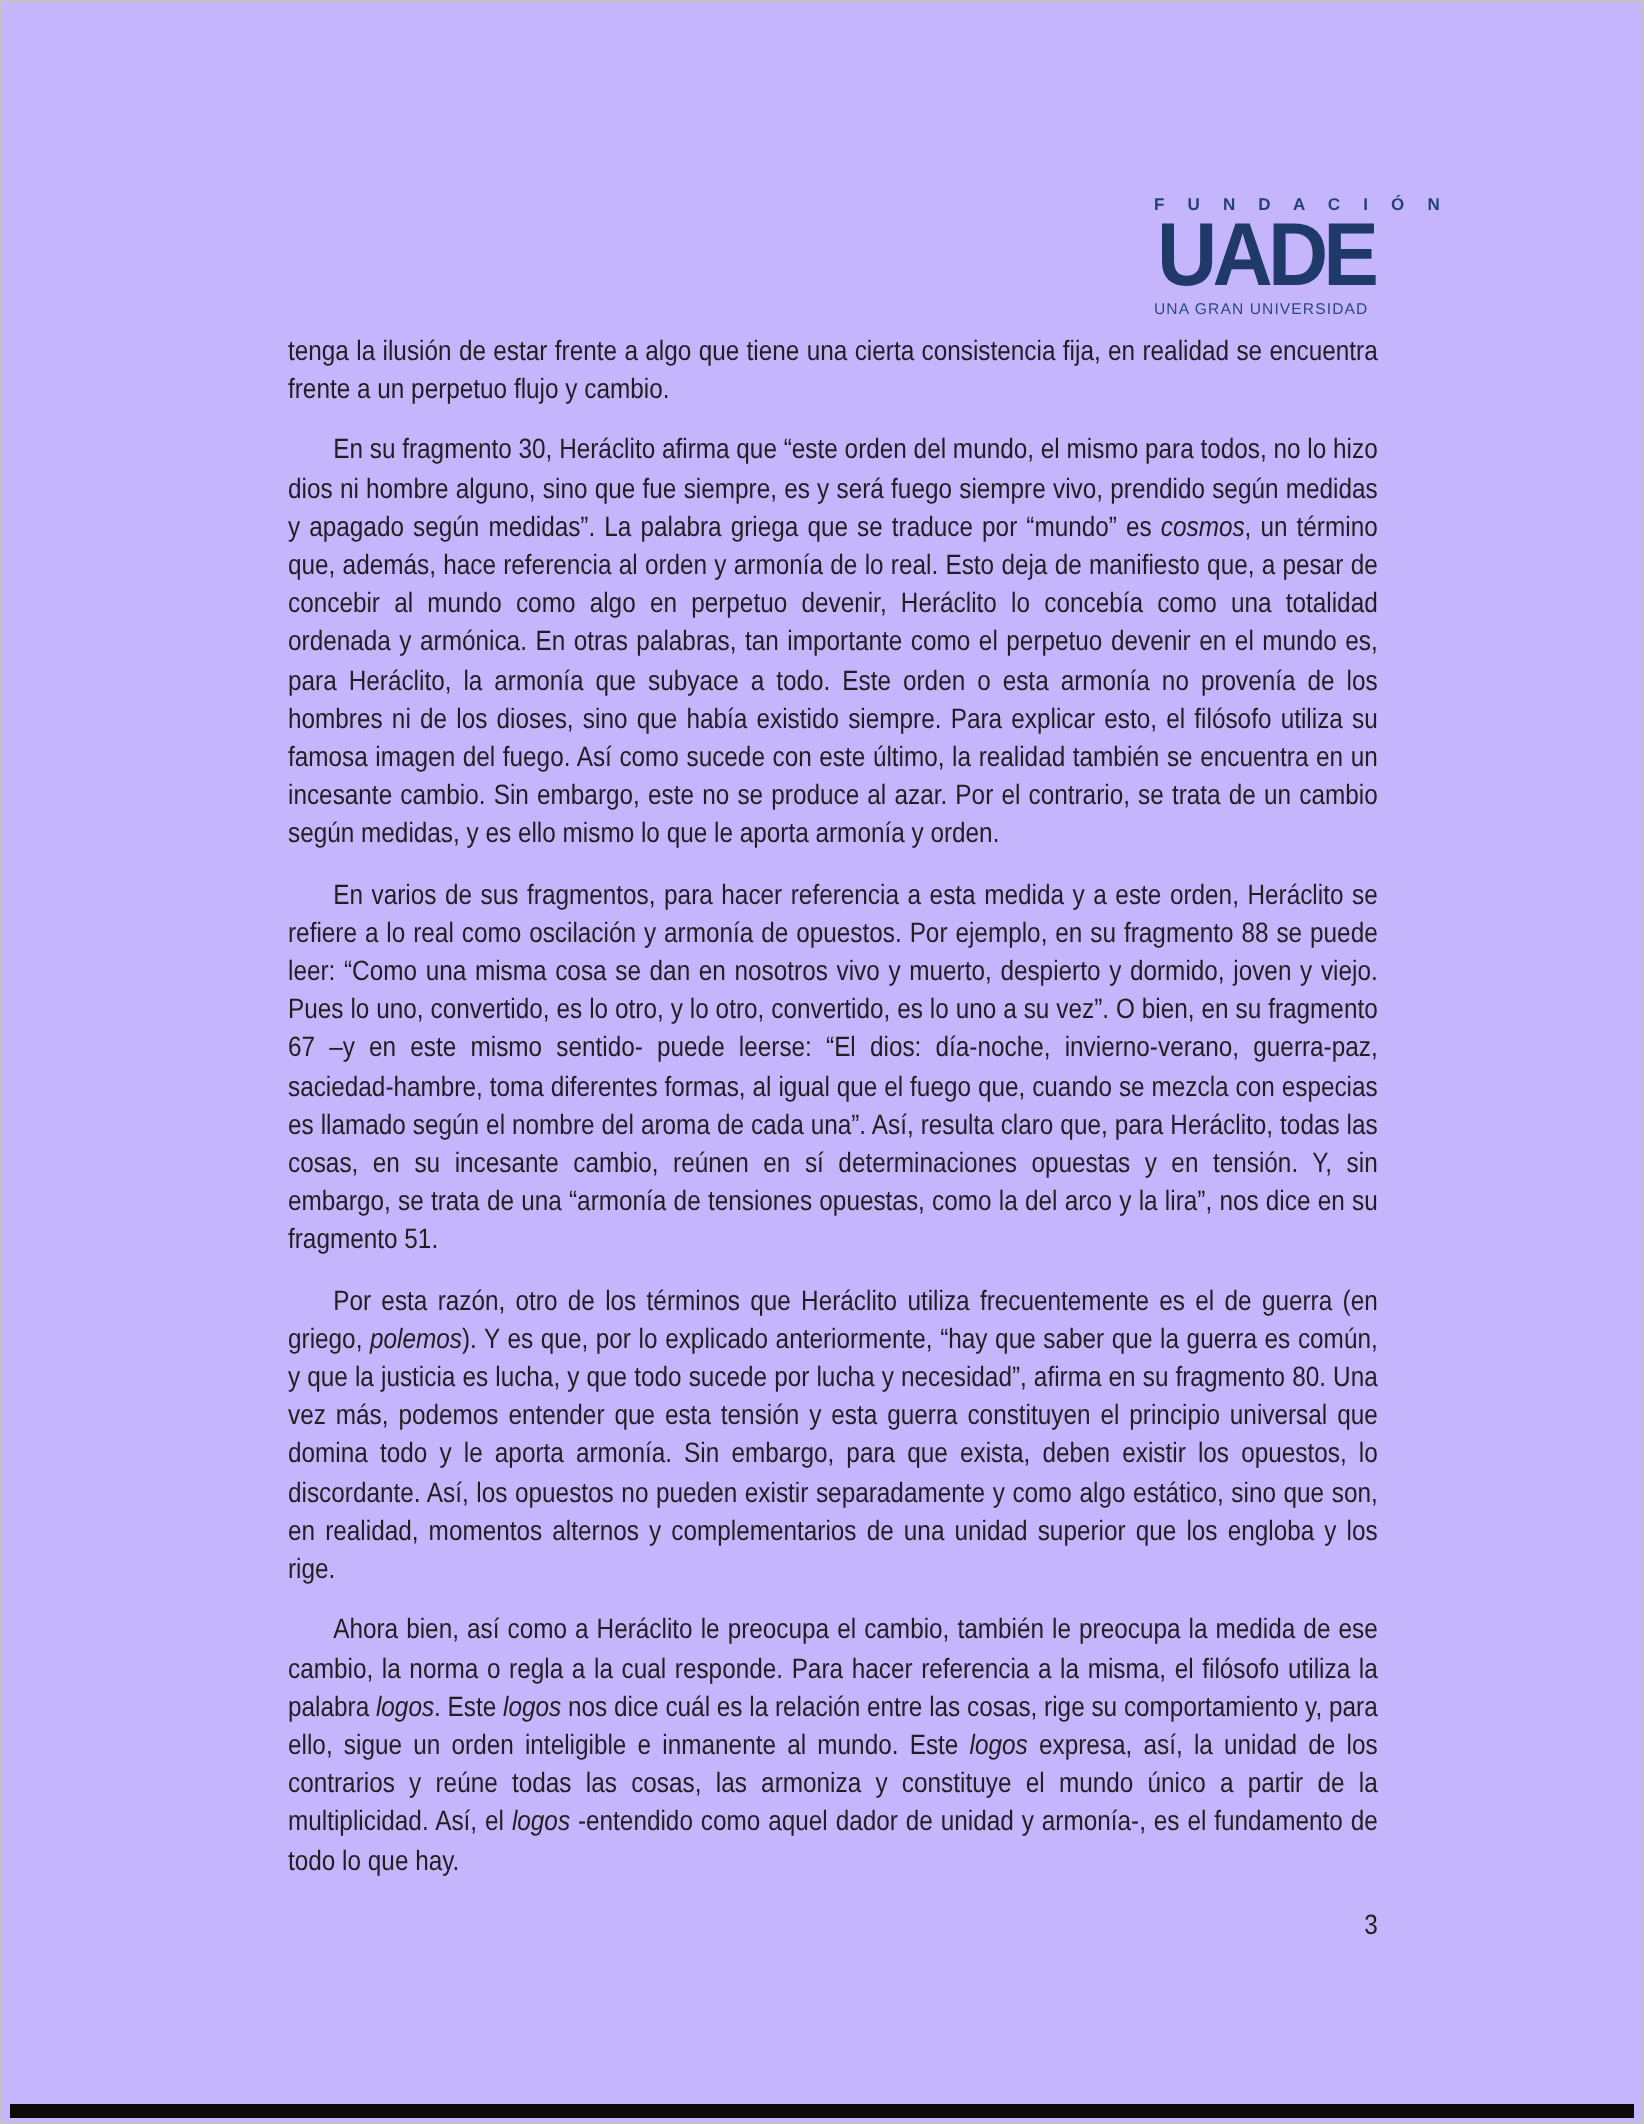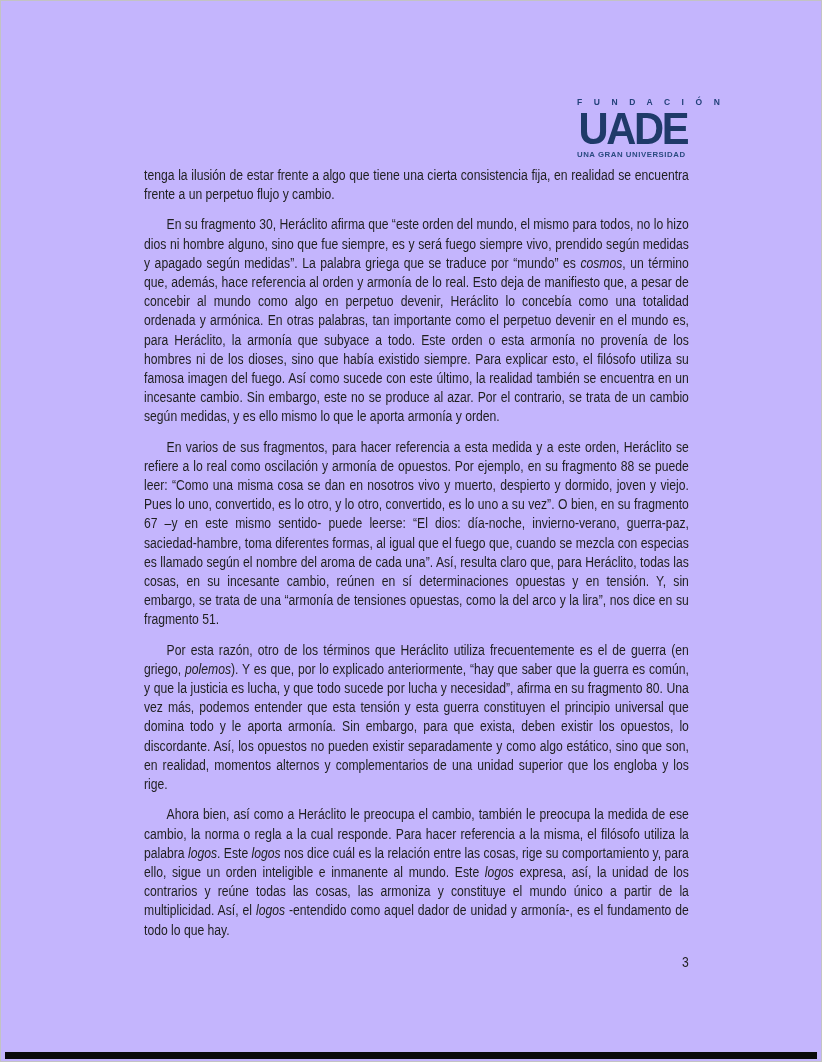--- a/index.html
+++ b/index.html
@@ -28,21 +28,21 @@
   }
   .logo-acronym {
     font-size: 43px; font-weight: bold; line-height: 0.86;
     letter-spacing: -2.5px; margin-right: 2.5px;
     transform: scale(0.97, 1.04); transform-origin: 50% 50%;
     white-space: nowrap;
     margin-top: 3px;
     color: #1f3a69;
   }
   .logo-bottom {
-    font-size: 7.8px; font-weight: bold;
+    font-size: 7.8px; font-weight: normal;
     letter-spacing: 0.55px; margin-right: -0.55px;
     white-space: nowrap;
     margin-top: 3px;
     color: #2a4a80;
   }
 
   
   .content {
     position: absolute;
     top: 165px; left: 143px;

